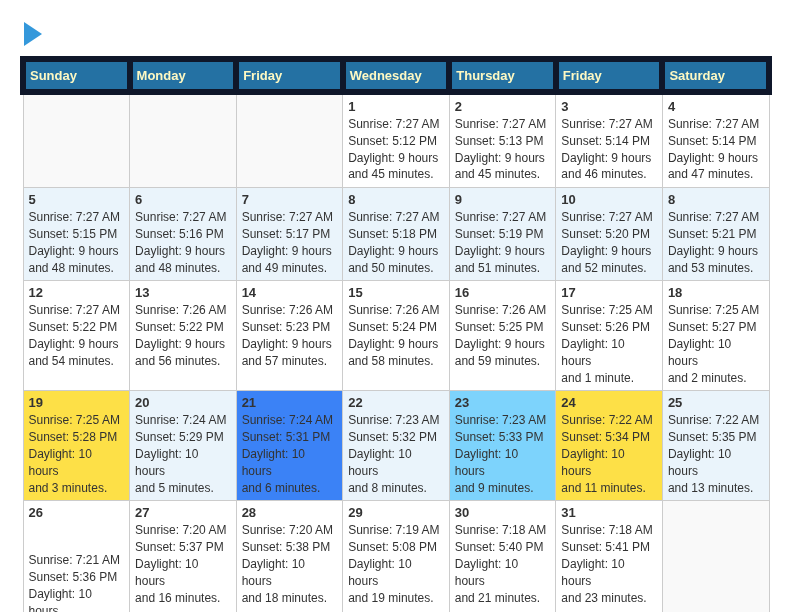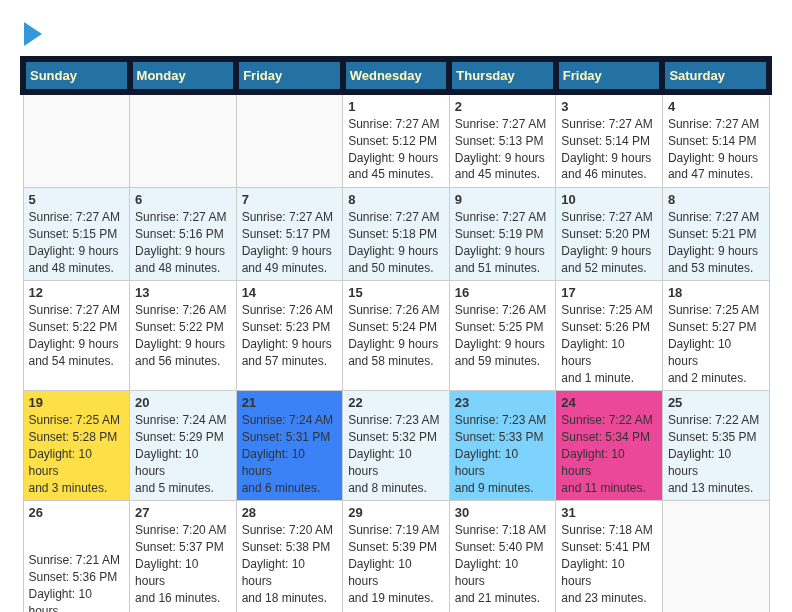--- a/index.html
+++ b/index.html
@@ -289,21 +289,21 @@
 Daylight: 10 hours
 and 8 minutes.</div>
         </td>
         <td style="background: #7dd3fc;">
           <div class="day-number">23</div>
           <div class="day-info" style="white-space: pre-line;">Sunrise: 7:23 AM
 Sunset: 5:33 PM
 Daylight: 10 hours
 and 9 minutes.</div>
         </td>
-        <td style="background: #ec4899;">
+        <td style="background: #fde047;">
           <div class="day-number">24</div>
           <div class="day-info" style="white-space: pre-line;">Sunrise: 7:22 AM
 Sunset: 5:34 PM
 Daylight: 10 hours
 and 11 minutes.</div>
         </td>
         <td style="background: rgb(234, 244, 251);">
           <div class="day-number">25</div>
           <div class="day-info" style="white-space: pre-line;">Sunrise: 7:22 AM
 Sunset: 5:35 PM
@@ -329,21 +329,21 @@
         <td>
           <div class="day-number">28</div>
           <div class="day-info" style="white-space: pre-line;">Sunrise: 7:20 AM
 Sunset: 5:38 PM
 Daylight: 10 hours
 and 18 minutes.</div>
         </td>
         <td>
           <div class="day-number">29</div>
           <div class="day-info" style="white-space: pre-line;">Sunrise: 7:19 AM
-Sunset: 5:39 PM
+Sunset: 5:08 PM
 Daylight: 10 hours
 and 19 minutes.</div>
         </td>
         <td>
           <div class="day-number">30</div>
           <div class="day-info" style="white-space: pre-line;">Sunrise: 7:18 AM
 Sunset: 5:40 PM
 Daylight: 10 hours
 and 21 minutes.</div>
         </td>

